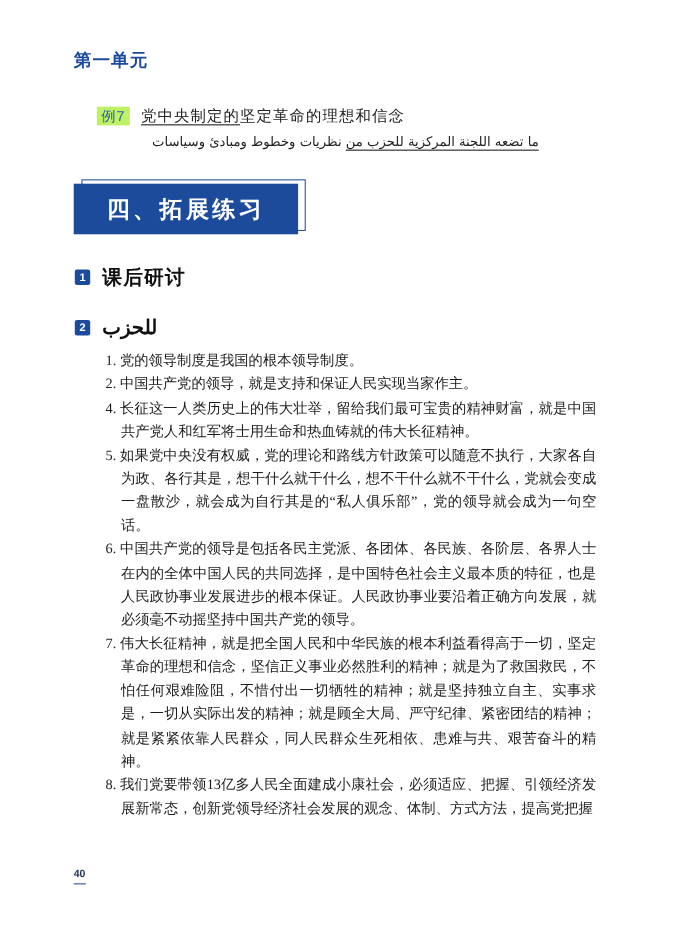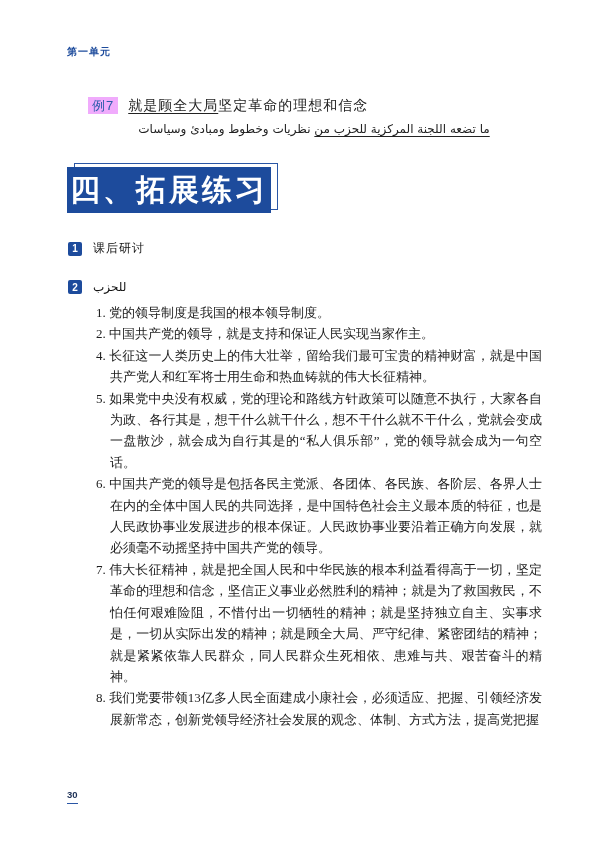--- a/index.html
+++ b/index.html
@@ -3,27 +3,27 @@
 <meta charset="utf-8">
 <style>
   html,body{margin:0;padding:0;}
   body{
     width:612px;height:852px;background:#ffffff;position:relative;
     font-family:"Liberation Serif", serif;color:#1c1c1c;overflow:hidden;
   }
   .unit-label{
     position:absolute;left:67px;top:45px;
     font-family:"Liberation Sans", sans-serif;
-    font-weight:bold;font-size:10px;color:#1d4b9c;letter-spacing:1px;
+    font-weight:bold;font-size:16px;color:#1d4b9c;letter-spacing:1px;
   }
   
   .example{position:absolute;left:88px;top:97px;width:452px;}
   .example-line{font-size:14px;letter-spacing:1px;color:#222;}
   .example-tag{
-    background:#f0abfc;color:#2a5cab;
+    background:#bef264;color:#2a5cab;
     font-family:"Liberation Sans", sans-serif;
     font-size:13px;padding:1px 4px;margin-right:10px;
   }
   .u{
     text-decoration:underline;
     text-underline-offset:3px;
   }
   .arabic-line{
     direction:rtl;text-align:center;margin-top:7px;
     font-family:"DejaVu Sans", sans-serif;
@@ -34,34 +34,34 @@
   .banner-outline{
     position:absolute;left:7px;top:0;width:202px;height:45px;
     border:1px solid #2a56a5;background:#ffffff;
   }
   .banner-solid{
     position:absolute;left:0;top:4px;width:204px;height:46px;
     background:#1d4b9c;display:flex;align-items:center;justify-content:center;
   }
   .banner-solid span{
     color:#ffffff;font-family:"Liberation Sans", sans-serif;
-    font-weight:bold;font-size:30px;letter-spacing:3px;
+    font-weight:bold;font-size:21px;letter-spacing:3px;
   }
   
   .content{position:absolute;left:68px;top:240px;width:474px;}
   .sec-head{display:flex;align-items:center;margin-bottom:8px;}
   .sec-num{
     width:14px;height:14px;background:#1d4b9c;border-radius:2px;
     color:#fff;font-family:"Liberation Sans", sans-serif;font-weight:bold;
     font-size:10px;display:flex;align-items:center;justify-content:center;
     margin-right:11px;flex:0 0 auto;
   }
   .sec-title{
-    font-family:"Liberation Sans", sans-serif;font-weight:normal;
-    font-size:12px;color:#111;letter-spacing:1px;
+    font-family:"Liberation Sans", sans-serif;font-weight:bold;
+    font-size:18px;color:#111;letter-spacing:1px;
   }
   .sec-body{
     margin:0 0 0 28px;width:446px;font-size:13.5px;line-height:21.4px;
     text-align:justify;color:#1c1c1c;
   }
   .sec2{margin-top:23px;}
   .list{margin:0 0 0 28px;width:446px;}
   .list-item{
     font-size:13px;line-height:21.4px;text-align:justify;color:#1c1c1c;
     padding-left:14px;text-indent:-14px;
@@ -75,21 +75,21 @@
     padding-bottom:3px;border-bottom:1.5px solid #2a56a5;
   }
 </style>
 </head>
 <body>
 
 <div class="unit-label">第一单元</div>
 
 <div class="example">
   <div class="example-line">
-    <span class="example-tag">例7</span><span class="u">就是顾全大局</span><span>坚定革命的理想和信念</span>
+    <span class="example-tag">例7</span><span class="u">党中央制定的</span><span>坚定革命的理想和信念</span>
   </div>
   <div class="arabic-line">
     <span class="u">ما تضعه اللجنة المركزية للحزب من</span><span> نظريات وخطوط ومبادئ وسياسات</span>
   </div>
 </div>
 
 <div class="banner">
   <div class="banner-outline"></div>
   <div class="banner-solid">
     <span>四、拓展练习</span>
@@ -116,13 +116,13 @@
         <div class="list-item"><span class="item-num">4. </span>长征这一人类历史上的伟大壮举，留给我们最可宝贵的精神财富，就是中国共产党人和红军将士用生命和热血铸就的伟大长征精神。</div>
         <div class="list-item"><span class="item-num">5. </span>如果党中央没有权威，党的理论和路线方针政策可以随意不执行，大家各自为政、各行其是，想干什么就干什么，想不干什么就不干什么，党就会变成一盘散沙，就会成为自行其是的“私人俱乐部”，党的领导就会成为一句空话。</div>
         <div class="list-item"><span class="item-num">6. </span>中国共产党的领导是包括各民主党派、各团体、各民族、各阶层、各界人士在内的全体中国人民的共同选择，是中国特色社会主义最本质的特征，也是人民政协事业发展进步的根本保证。人民政协事业要沿着正确方向发展，就必须毫不动摇坚持中国共产党的领导。</div>
         <div class="list-item"><span class="item-num">7. </span>伟大长征精神，就是把全国人民和中华民族的根本利益看得高于一切，坚定革命的理想和信念，坚信正义事业必然胜利的精神；就是为了救国救民，不怕任何艰难险阻，不惜付出一切牺牲的精神；就是坚持独立自主、实事求是，一切从实际出发的精神；就是顾全大局、严守纪律、紧密团结的精神；就是紧紧依靠人民群众，同人民群众生死相依、患难与共、艰苦奋斗的精神。</div>
         <div class="list-item"><span class="item-num">8. </span>我们党要带领13亿多人民全面建成小康社会，必须适应、把握、引领经济发展新常态，创新党领导经济社会发展的观念、体制、方式方法，提高党把握</div>
       </div>
   </div>
 
 </div>
 
-<div class="page-num">30</div>
+<div class="page-num">40</div>
 
 </body></html>

